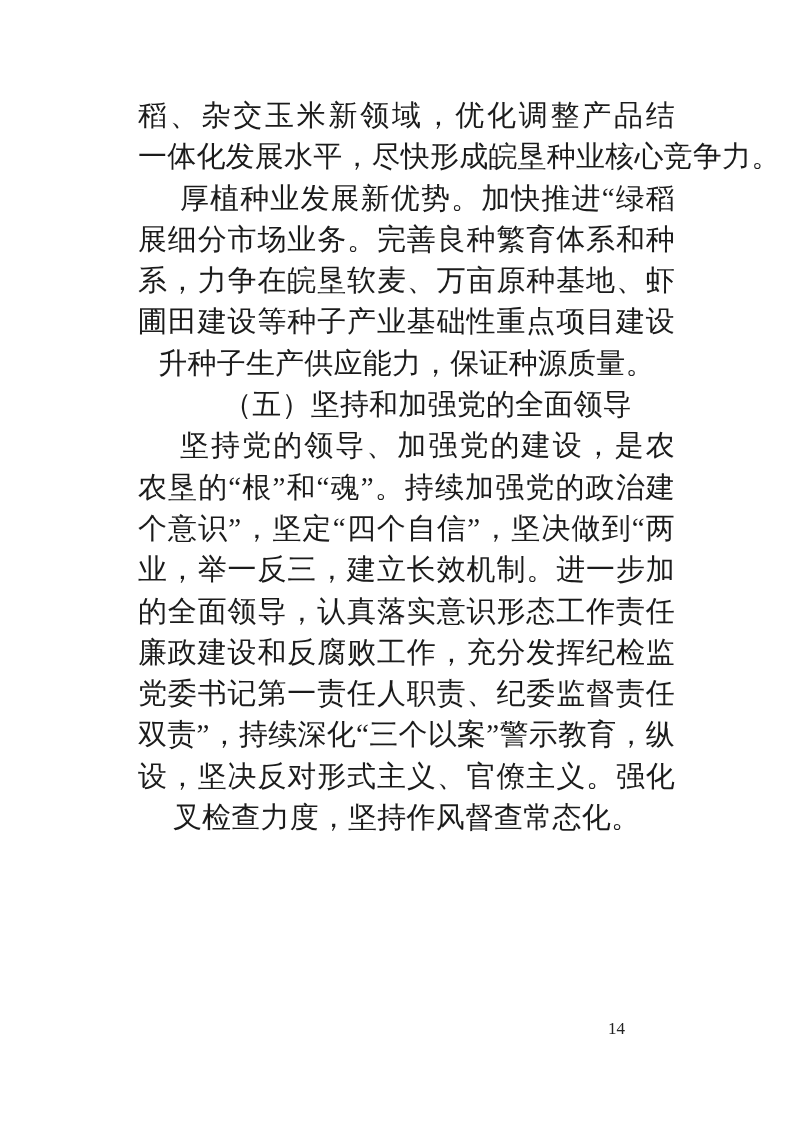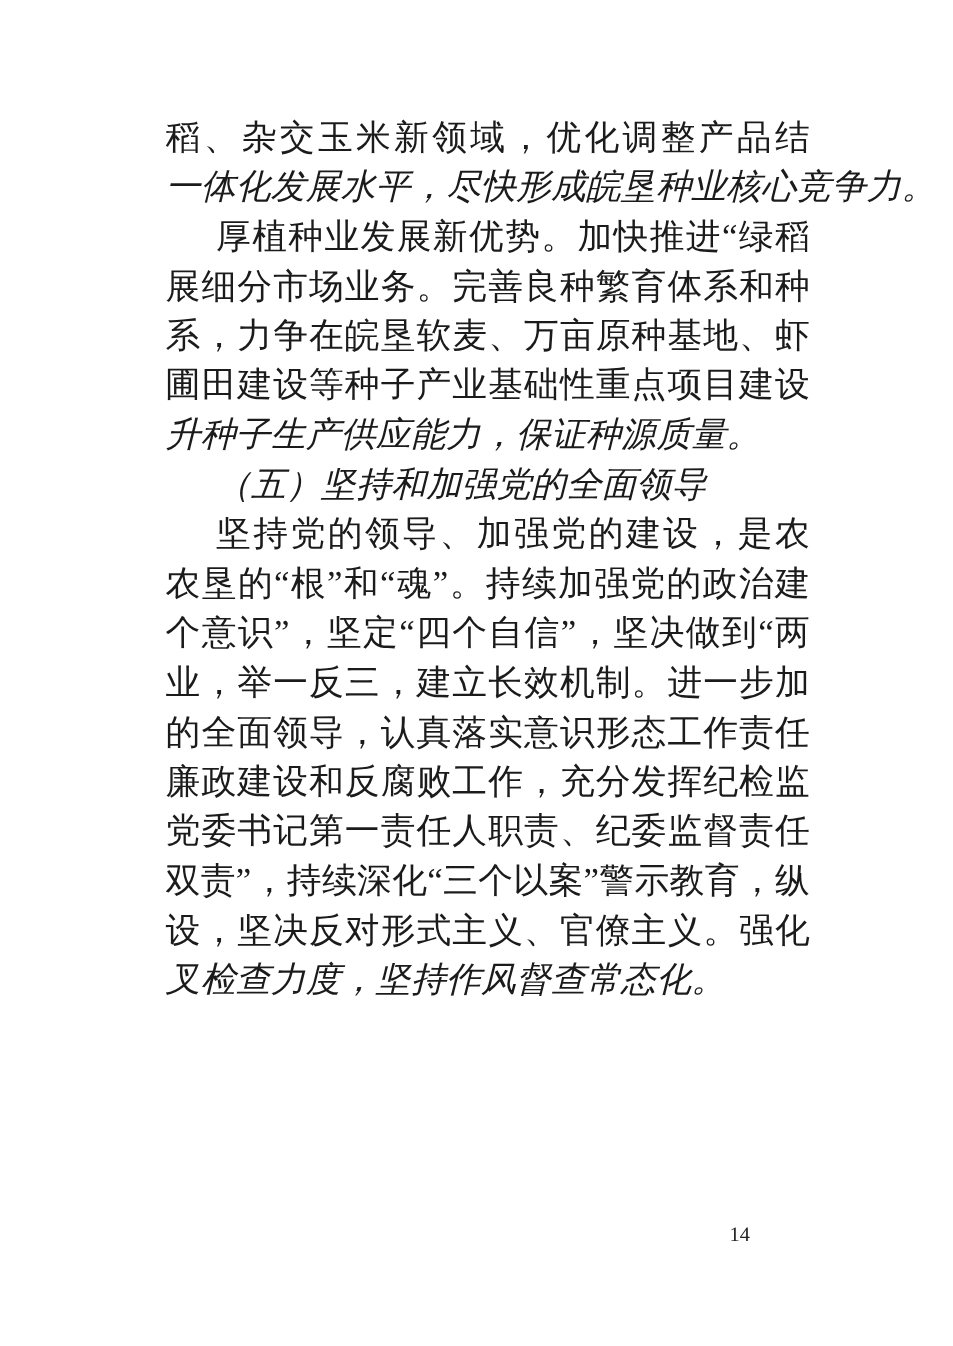--- a/index.html
+++ b/index.html
@@ -30,22 +30,21 @@
     white-space: nowrap;
     margin-left: 20px;
   }
   .full {
     text-align: justify;
     text-align-last: justify;
     white-space: normal;
     overflow: hidden;
   }
   .para-end {
-    text-align: left;
-    font-style: italic;
+    text-align: center;
   }
   .indent {
     text-indent: 42px;
   }
   .page-number {
     position: absolute;
     left: 608px;
     top: 1016px;
     width: 110px;
     font-size: 17px;

